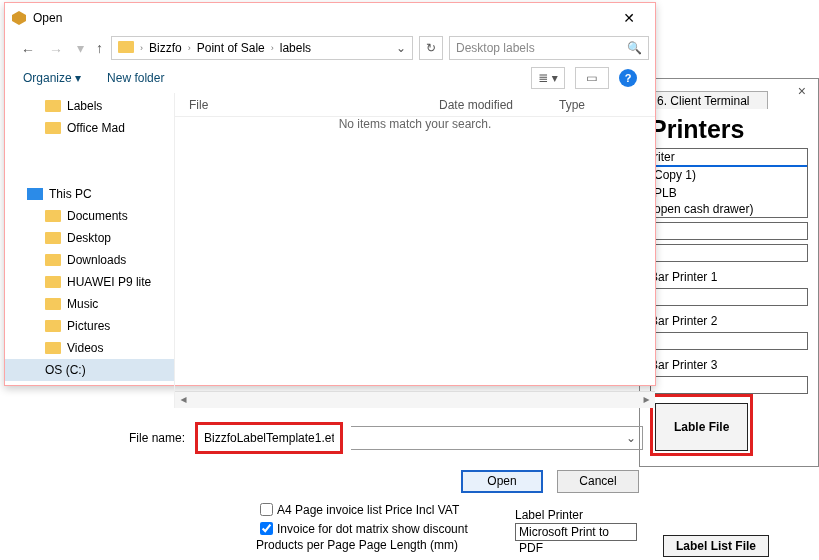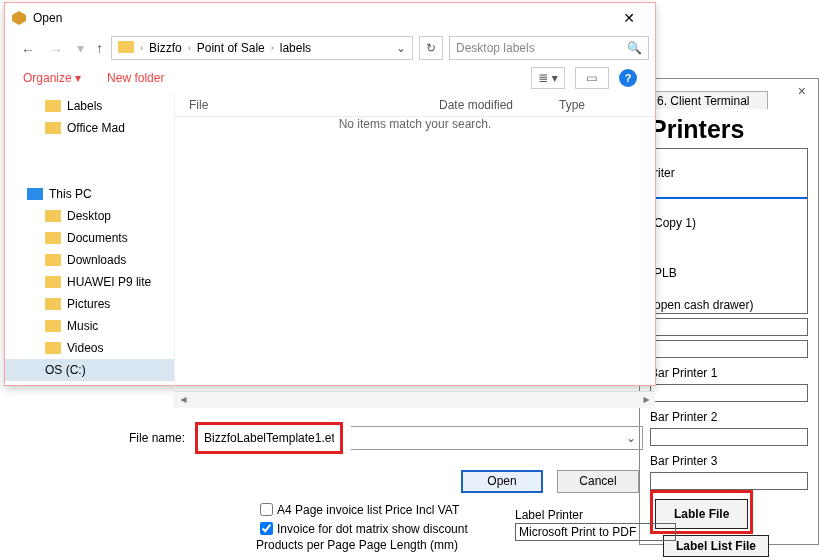--- a/index.html
+++ b/index.html
@@ -4,34 +4,34 @@
 <style>
   * { box-sizing: border-box; font-family: "Segoe UI", Tahoma, sans-serif; font-size: 12px; }
   body { margin: 0; background: #fff; width: 819px; height: 560px; overflow: hidden; position: relative; }
 
   
   .bg-panel { position: absolute; right: 0; top: 78px; width: 180px; border: 1px solid #888; padding: 8px 10px 10px 10px; background: #fff; }
   .bg-close { position: absolute; right: 12px; top: 4px; font-size: 14px; color: #555; }
   .bg-tab { border: 1px solid #aaa; border-bottom: none; display: inline-block; padding: 2px 18px 1px 6px; background: #f3f3f3; margin-top: 4px; }
   .bg-title { font-size: 25px; font-weight: 600; margin: 6px 0 4px 0; }
   .bg-list { border: 1px solid #666; background: #fff; }
-  .bg-list-row { padding: 1px 3px; white-space: nowrap; overflow: hidden; margin-top: 16px; }
+  .bg-list-row { padding: 1px 3px; white-space: nowrap; overflow: hidden; }
   .bg-list-row.sel { background: #0a64d8; color: #fff; }
   .bg-field { border: 1px solid #666; height: 18px; margin-top: 4px; background: #fff; }
   .bg-label { margin-top: 8px; }
-  .bg-btn { display: inline-block; border: 1px solid #222; background: #f3f3f3; color: #000; padding: 7px 18px; text-align: center; margin-top: 4px; font-weight: 700; }
+  .bg-btn { display: inline-block; border: 1px solid #222; background: #f3f3f3; color: #000; padding: 16px 18px; text-align: center; margin-top: 4px; font-weight: 700; }
   .red-box { border: 3px solid #e02020; padding: 2px; display: inline-block; }
 
   .orange-frag { position: absolute; right: 0; width: 6px; color: #e08a1a; font-weight: 700; font-size: 18px; }
 
   .checks { position: absolute; left: 256px; top: 500px; font-size: 12px; color: #000; }
   .checks label { display: block; line-height: 17px; }
   .checks input { margin-right: 4px; vertical-align: -2px; }
   .lp { position: absolute; left: 515px; top: 508px; }
-  .lp .fld { border: 1px solid #666; width: 161px; height: 18px; padding: 0 3px; line-height: 16px; margin-top: 1px; }
+  .lp .fld { border: 1px solid #666; width: 122px; height: 18px; padding: 0 3px; line-height: 16px; margin-top: 1px; }
 
   
   .dlg { position: absolute; left: 4px; top: 2px; width: 652px; height: 384px; border: 1px solid #fca5a5; background: #fff; box-shadow: 0 3px 8px rgba(0,0,0,.2); }
   .titlebar { height: 30px; display: flex; align-items: center; padding: 0 6px; }
   .titlebar .app-ico { width: 16px; height: 16px; margin-right: 6px; }
   .titlebar .ttl { flex: 1; }
   .titlebar .x { width: 40px; text-align: center; font-size: 14px; }
 
   .navrow { height: 30px; display: flex; align-items: center; padding: 0 6px 0 12px; gap: 6px; }
   .arrow { color: #bbb; font-size: 14px; padding: 0 4px; }
@@ -39,21 +39,21 @@
   .up { color: #555; font-size: 14px; padding: 0 2px; }
   .addressbar { flex: 1; height: 24px; border: 1px solid #ccc; display: flex; align-items: center; padding: 0 2px; }
   .addressbar .seg { padding: 0 4px; }
   .addressbar .chev { color: #777; font-size: 9px; padding: 0 2px; }
   .addressbar .drop { margin-left: auto; color: #555; padding: 0 4px; }
   .refresh { width: 24px; height: 24px; border: 1px solid #ccc; display: flex; align-items: center; justify-content: center; color: #555; }
   .search { width: 200px; height: 24px; border: 1px solid #ccc; color: #888; padding: 0 6px; display: flex; align-items: center; }
   .search .mag { margin-left: auto; color: #888; }
 
   .toolbar { height: 30px; display: flex; align-items: center; padding: 0 18px; gap: 26px; }
-  .toolbar .org { color: #ef4444; }
+  .toolbar .org { color: #0c4a6e; }
   .toolbar .right { margin-left: auto; display: flex; align-items: center; gap: 10px; }
   .ico-btn { width: 34px; height: 22px; border: 1px solid #ccc; display: flex; align-items: center; justify-content: center; color: #555; }
   .help { width: 18px; height: 18px; border-radius: 50%; background: #1a7ae6; color: #fff; text-align: center; line-height: 18px; font-weight: 700; font-size: 11px; }
 
   .body { display: flex; height: 315px; }
   .tree { width: 170px; border-right: 1px solid #eee; overflow: hidden; padding: 2px 0; }
   .tree .node { display: flex; align-items: center; height: 22px; padding-left: 22px; gap: 6px; }
   .tree .node.deep { padding-left: 40px; }
   .tree .node.sel { background: #d8e6f2; }
   .folder-ico { width: 16px; height: 12px; background: #f6c95b; border-radius: 1px; display: inline-block; }
@@ -178,41 +178,41 @@
         </div>
         <div class="node">
           <span></span>
         </div>
         <div class="node">
           <span class="pc-ico"></span>
           <span>This PC</span>
         </div>
         <div class="node deep">
           <span class="folder-ico"></span>
+          <span>Documents</span>
+        </div>
+        <div class="node deep">
+          <span class="folder-ico"></span>
           <span>Desktop</span>
         </div>
         <div class="node deep">
           <span class="folder-ico"></span>
-          <span>Documents</span>
-        </div>
-        <div class="node deep">
-          <span class="folder-ico"></span>
           <span>Downloads</span>
         </div>
         <div class="node deep">
           <span class="folder-ico"></span>
           <span>HUAWEI P9 lite</span>
         </div>
         <div class="node deep">
           <span class="folder-ico"></span>
+          <span>Music</span>
+        </div>
+        <div class="node deep">
+          <span class="folder-ico"></span>
           <span>Pictures</span>
-        </div>
-        <div class="node deep">
-          <span class="folder-ico"></span>
-          <span>Music</span>
         </div>
         <div class="node deep">
           <span class="folder-ico"></span>
           <span>Videos</span>
         </div>
         <div class="node deep sel">
           <span>OS (C:)</span>
         </div>
       </div>
     <div class="list">

